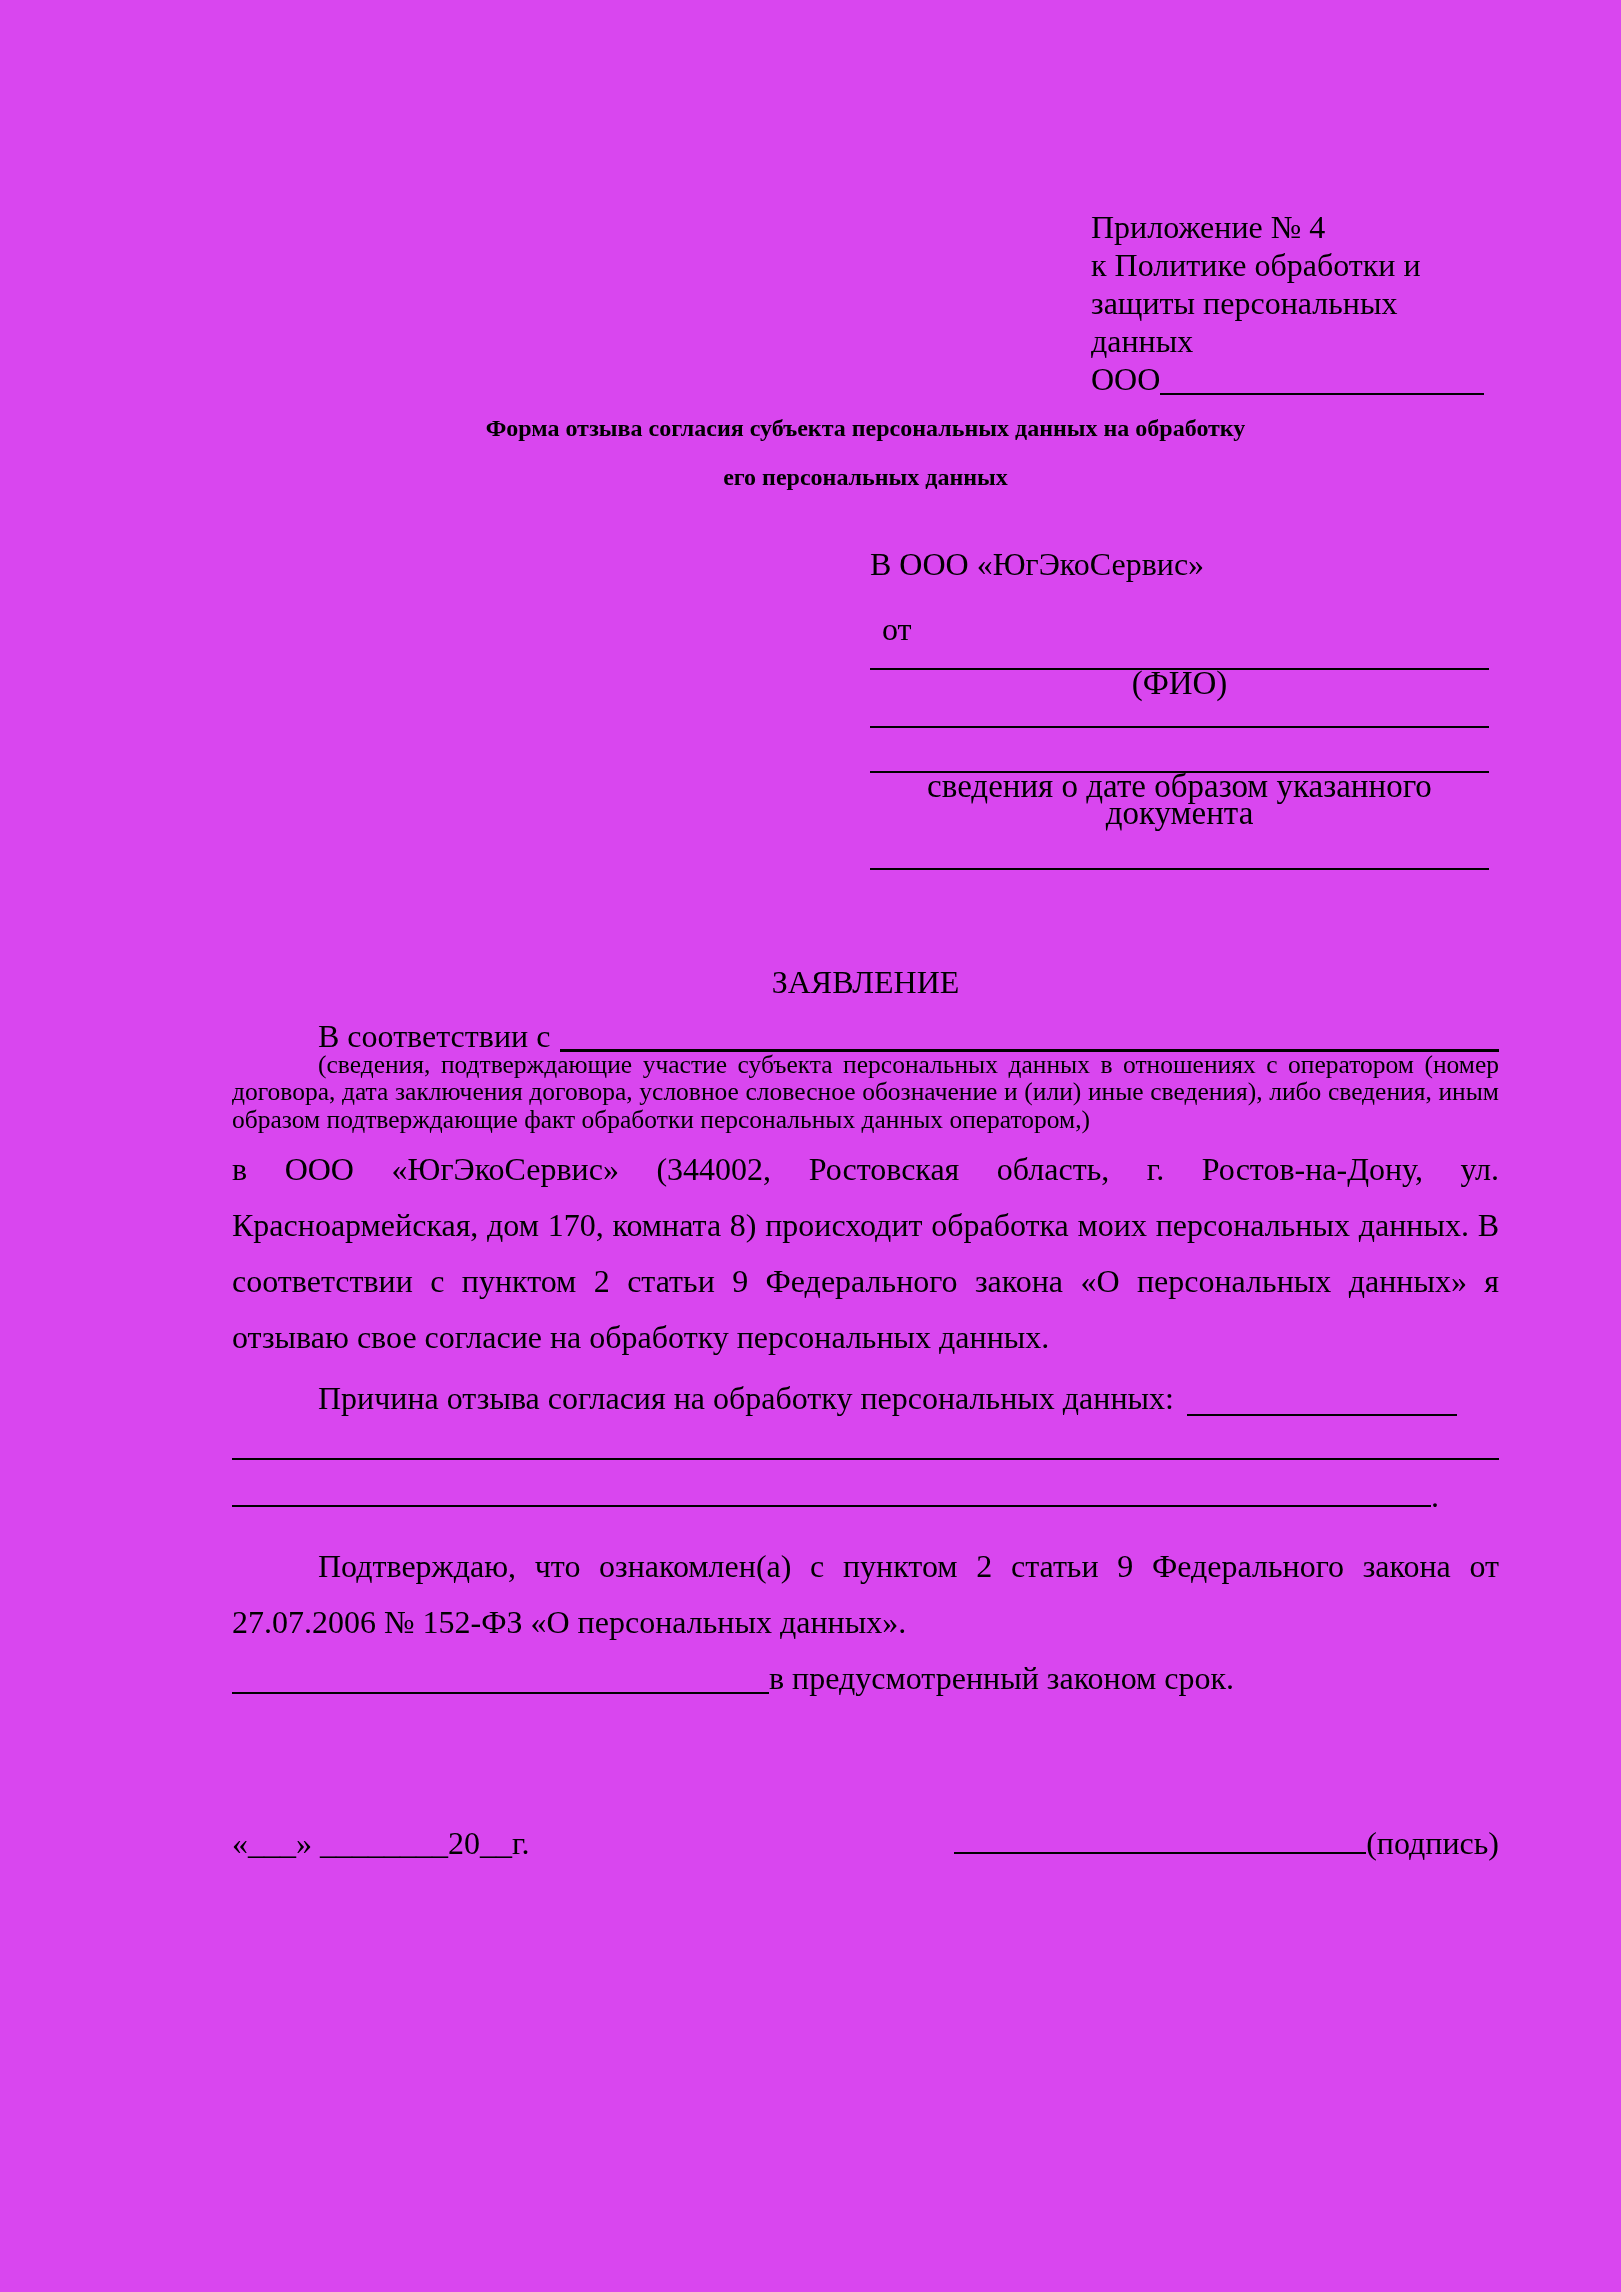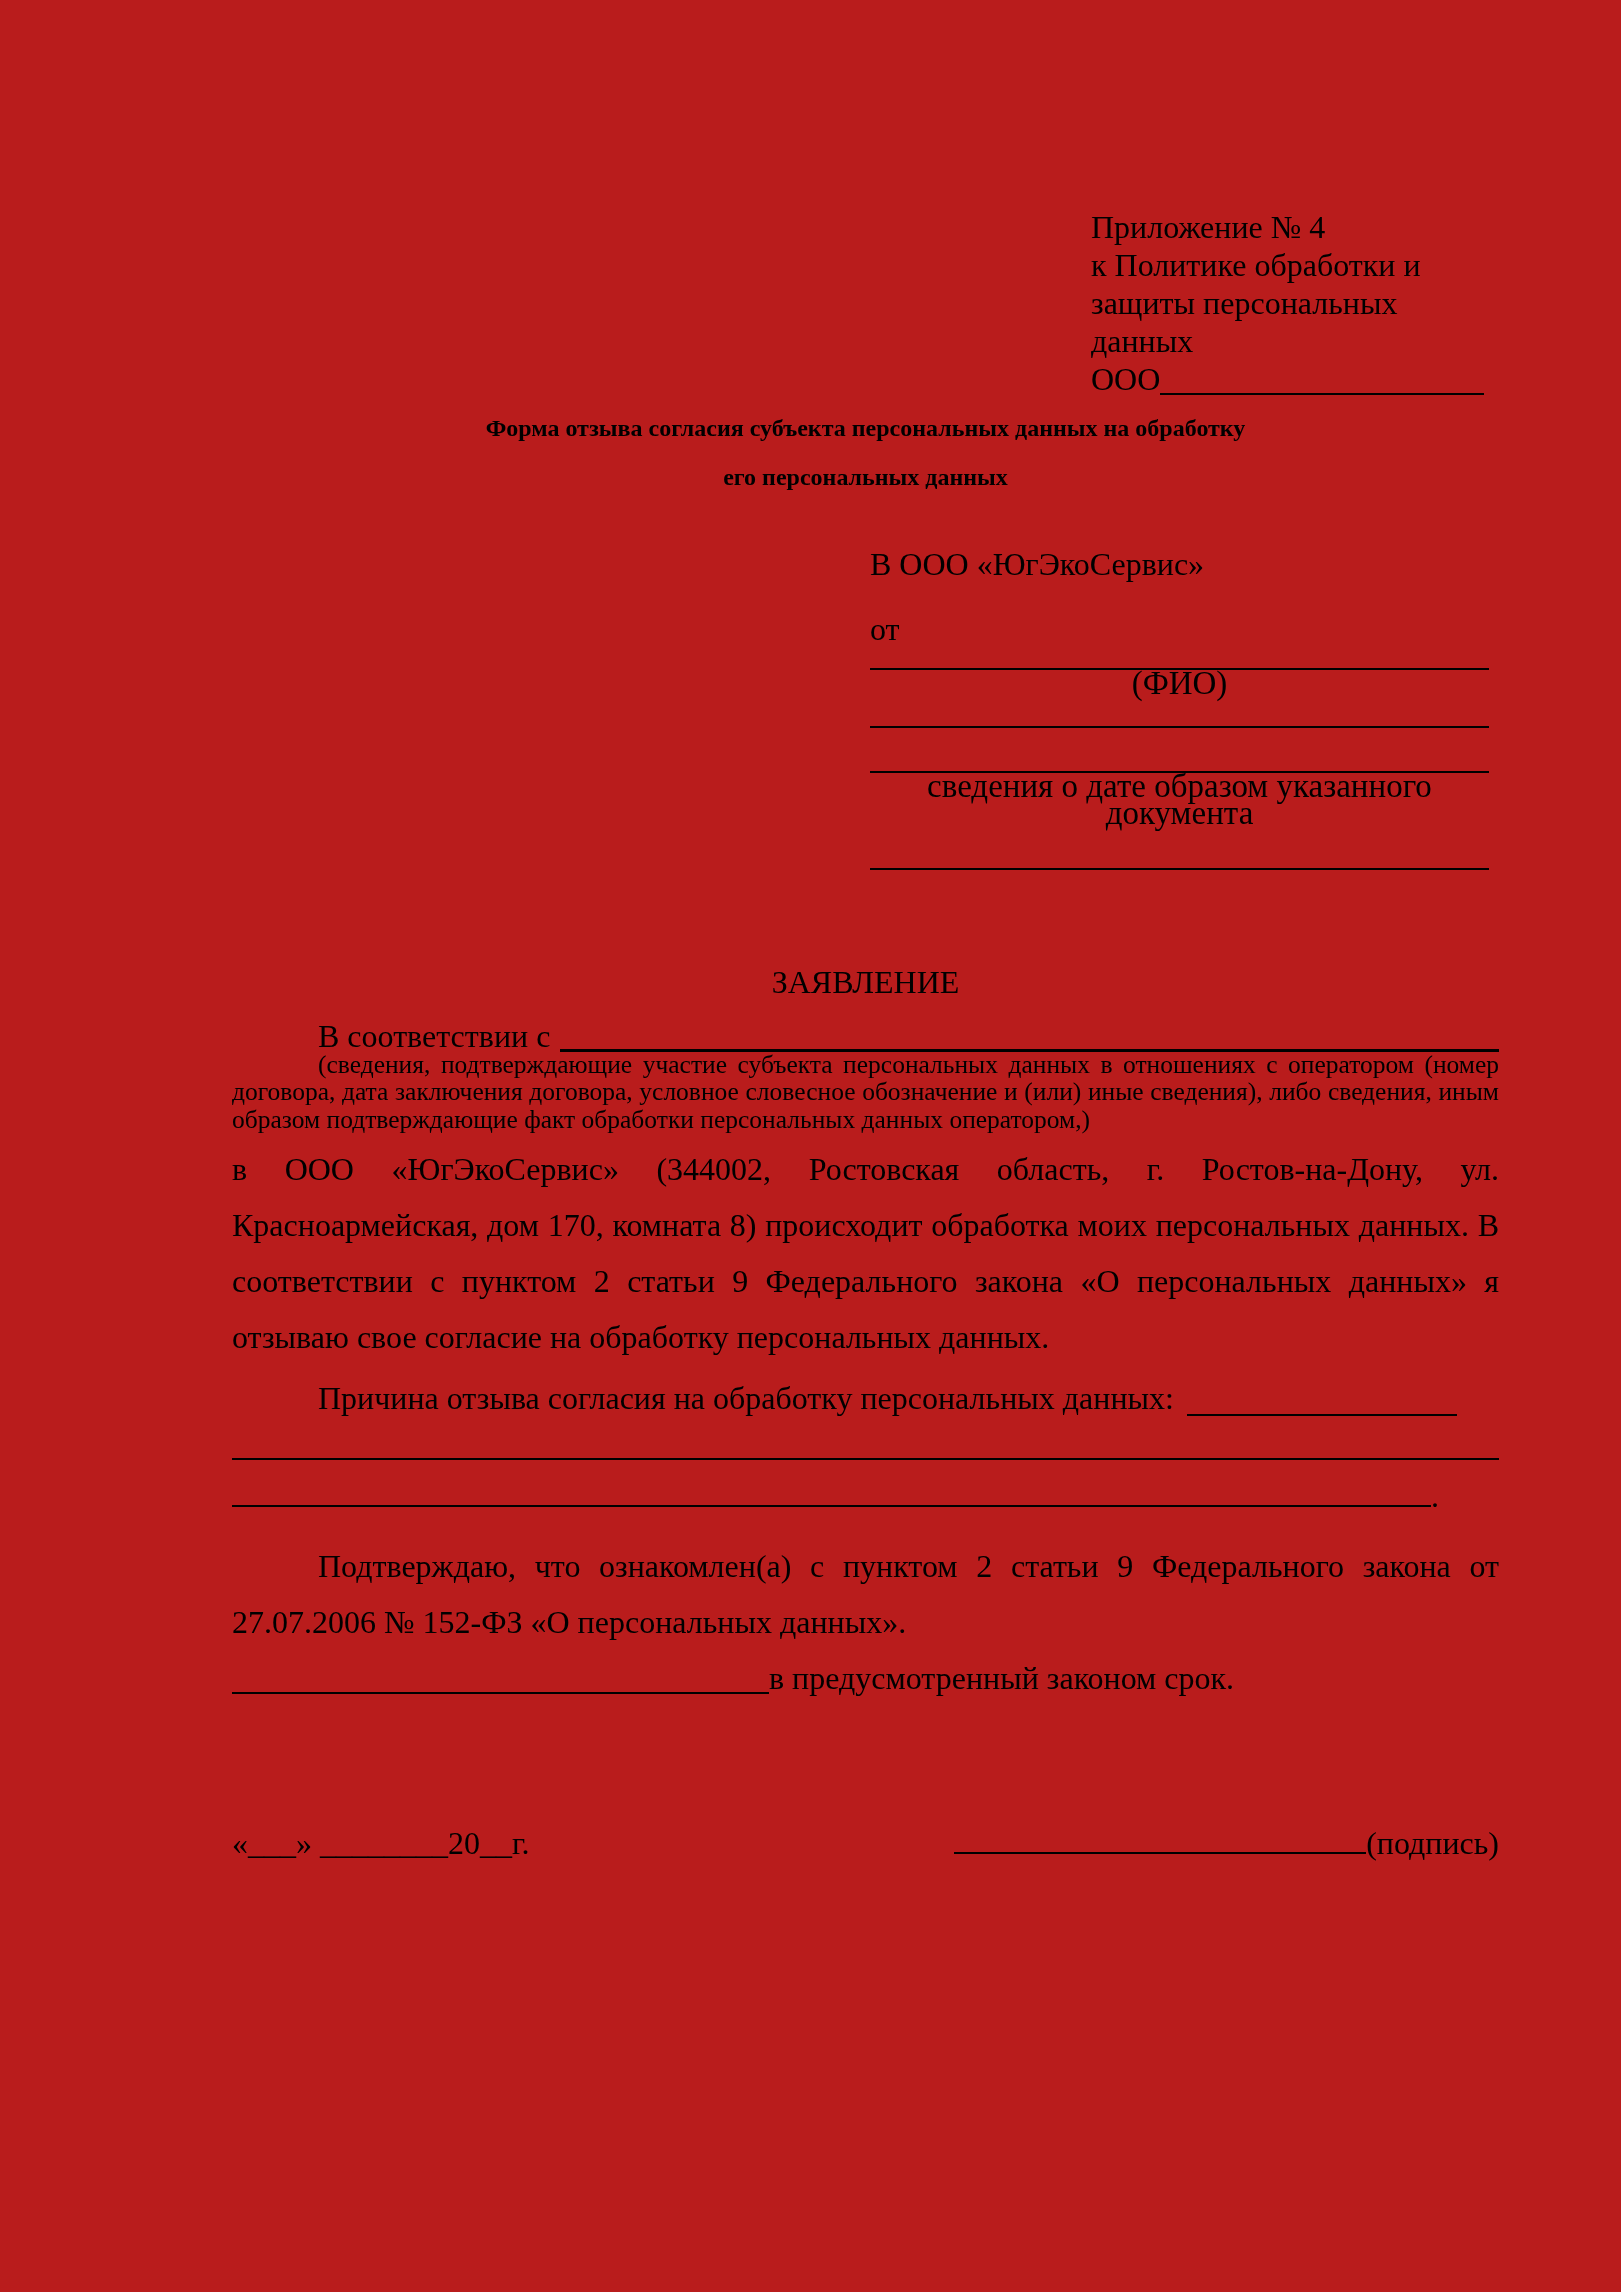--- a/index.html
+++ b/index.html
@@ -1,40 +1,40 @@
 <!DOCTYPE html>
 <html><head>
 <meta charset="utf-8">
 <style>
   html,body{margin:0;padding:0;background:#888;}
   .page{
     position:relative;
     width:1621px;height:2293px;
     margin:0 auto;
-    background:#b91c1c;
+    background:#d946ef;
     color:#000000;
     font-family:"Liberation Serif","DejaVu Serif",serif;
     font-size:32px;
     overflow:hidden;
   }
   .abs{position:absolute;}
   .content{left:232px;width:1267px;}
 
   
   #appendix{left:1091px;top:208px;width:393px;line-height:38px;}
   #appendix .ooo-row{display:flex;align-items:stretch;}
   #appendix .fill{flex:1;border-bottom:2.9px solid #000;margin-bottom:2.9px;}
 
   
   #title{top:404px;text-align:center;font-weight:bold;font-size:24px;line-height:49px;}
 
   
   #addressee{left:870px;top:545px;width:619px;}
   #addressee .org{line-height:39px;}
-  #addressee .from{margin-top:25.5px;line-height:39px;}
+  #addressee .from{margin-top:25.5px;line-height:39px;margin-left:12px;}
   .fill-line{border-bottom:2.9px solid #000;}
   .fl-1{height:19.6px;}
   .fl-2{height:28px;}
   .fl-3{height:43px;}
   .fl-4{height:41px;}
   .caption{font-size:33px;line-height:27.4px;text-align:center;}
 
   
   #statement-heading{top:963px;text-align:center;line-height:39px;}
 

